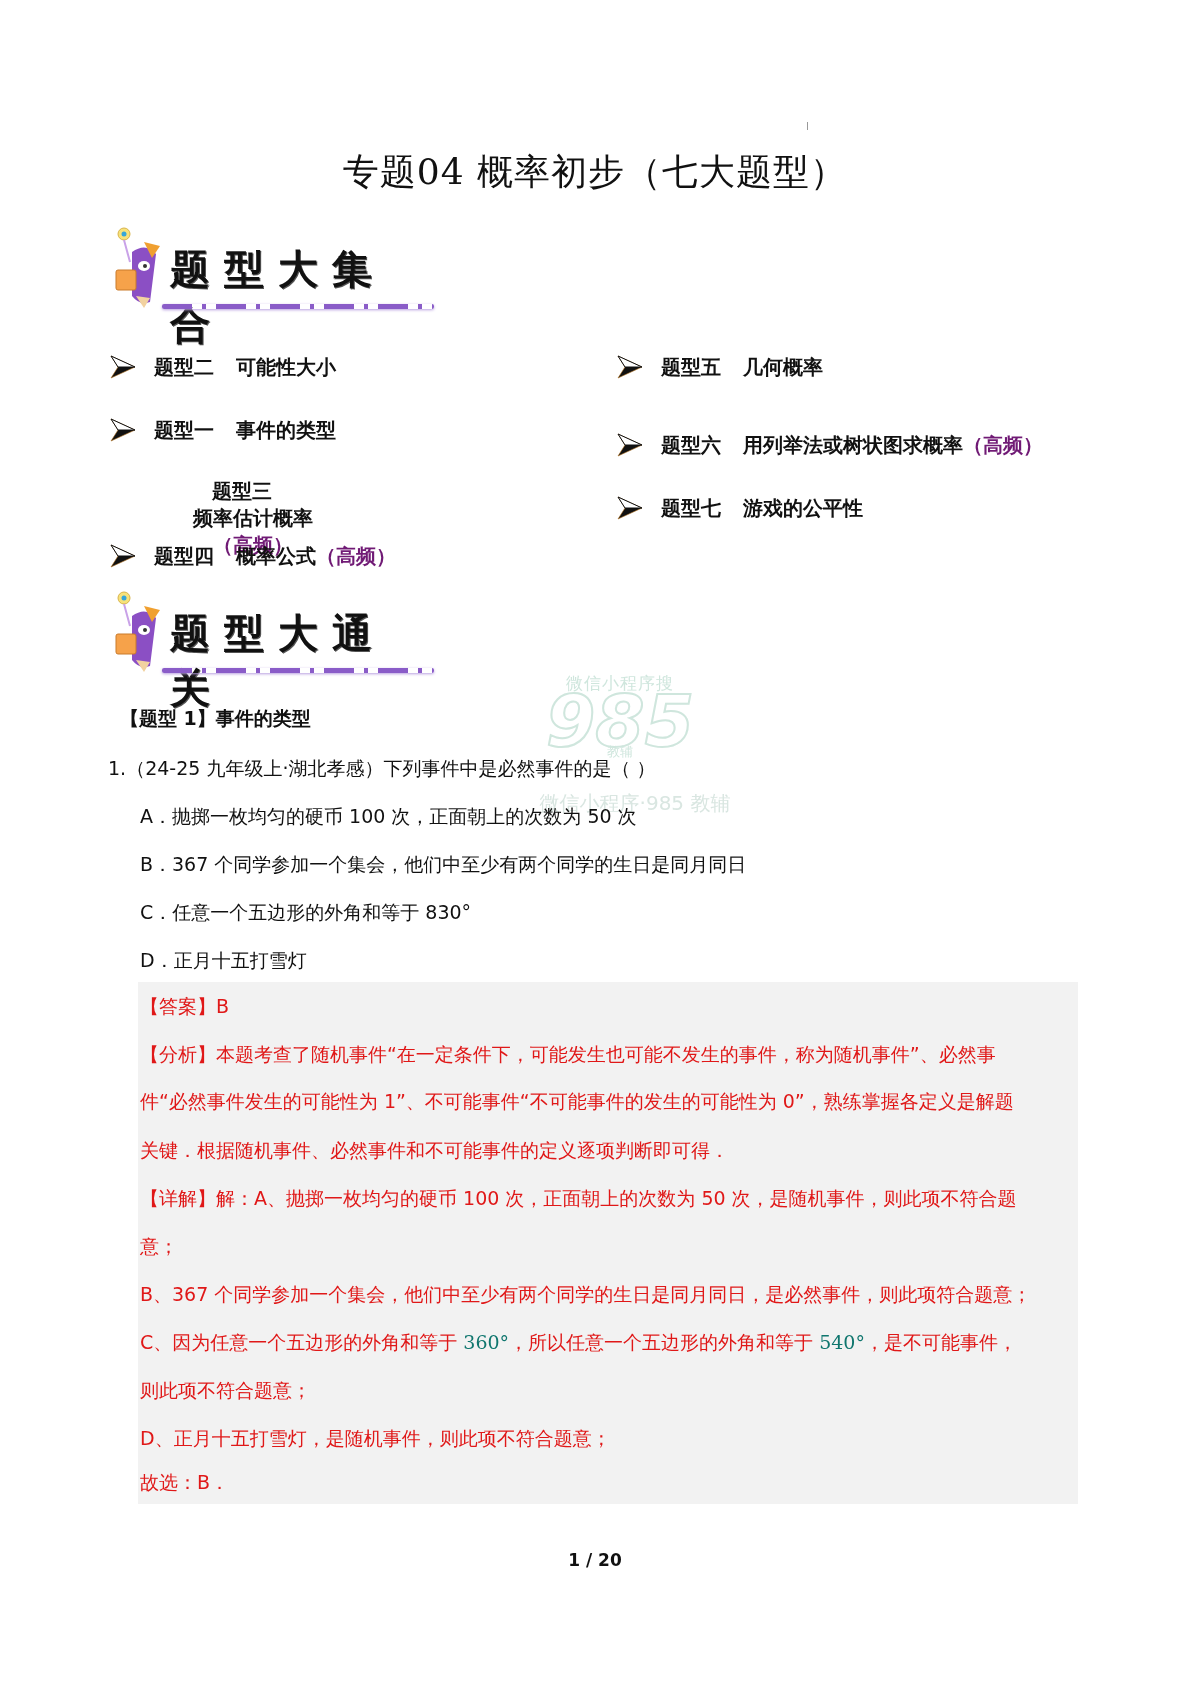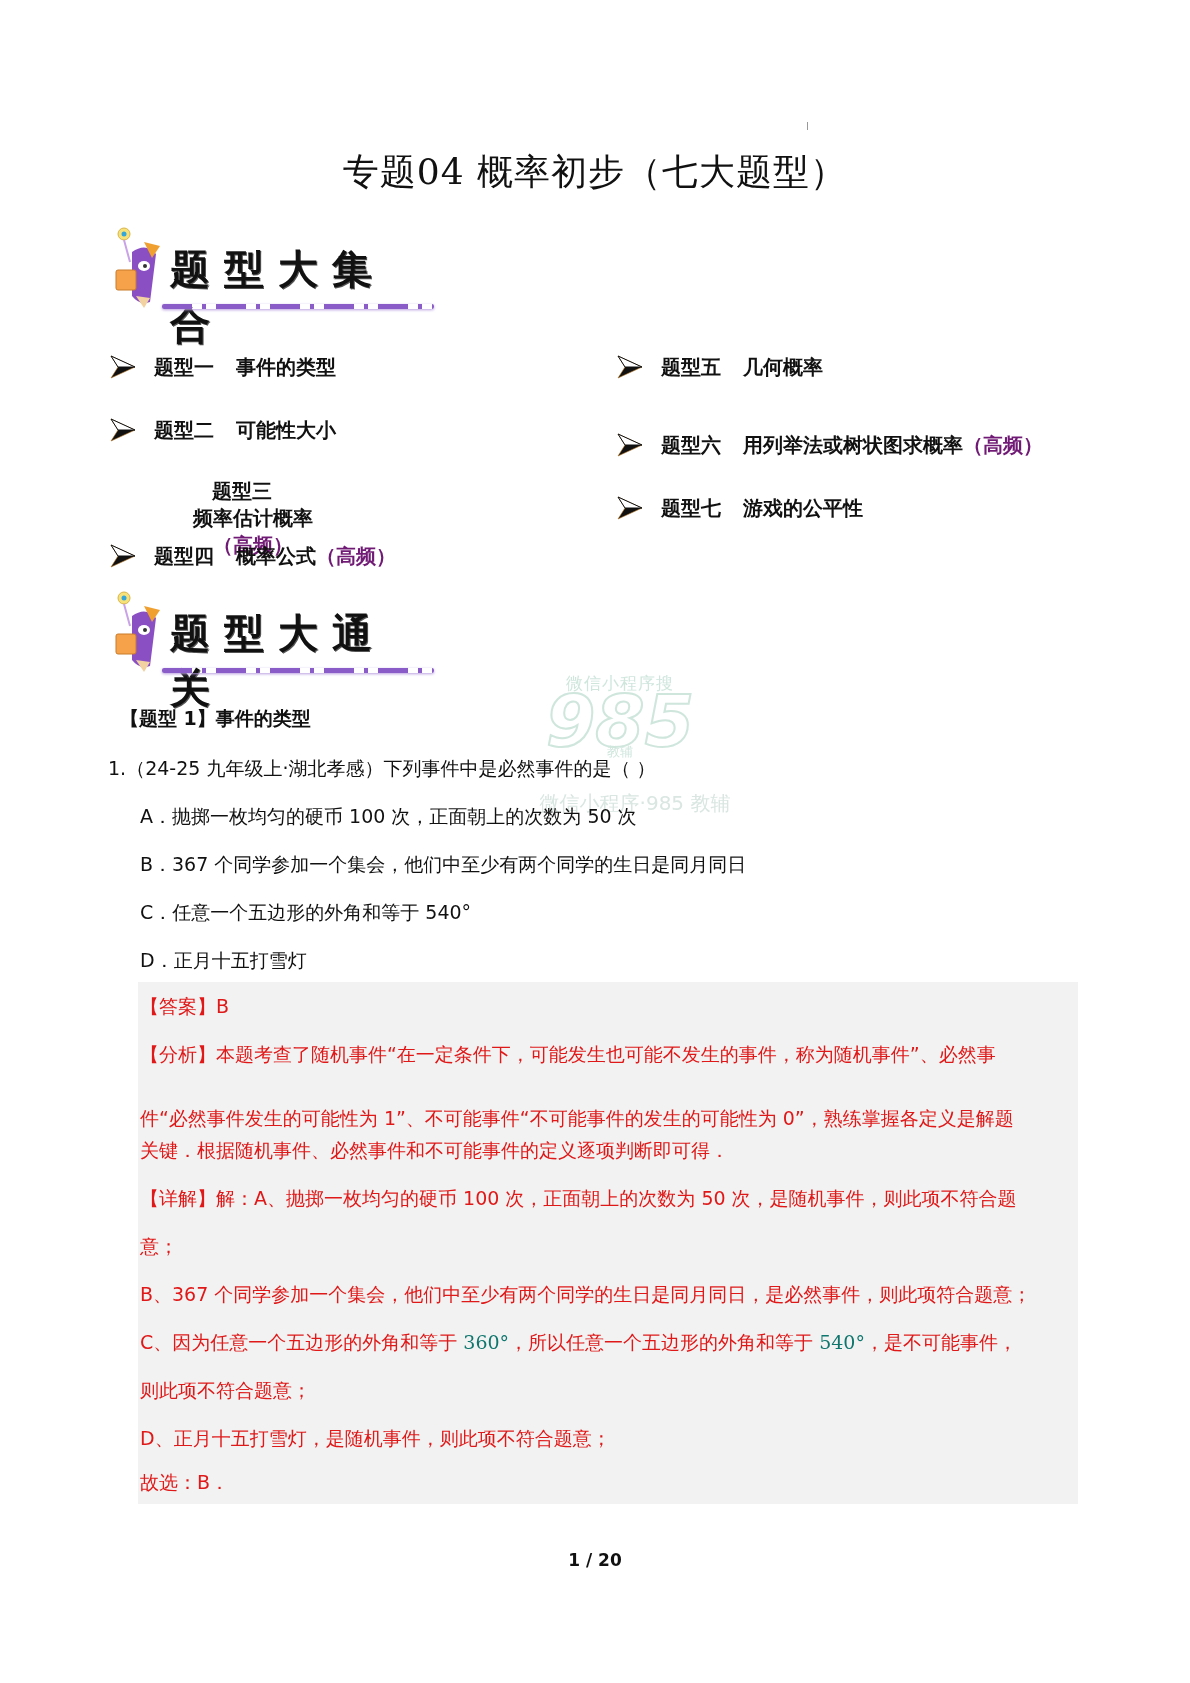--- a/index.html
+++ b/index.html
@@ -56,31 +56,31 @@
   <div class="banner-text">题型大集合</div>
   <div class="dash-line"></div>
 </div>
 
 <div class="abs" style="left:110px; top:352px;">
   <div class="toc-item" style="margin-bottom:33px;">
     <svg class="arrow" viewBox="0 0 26 26">
         <path d="M1 2 L25 13 L1 24 L8 13 Z" fill="#111" stroke="#b07020" stroke-width="0.6"></path>
         <path d="M1 2 L25 13 L8 13 Z" fill="#fff" stroke="#111" stroke-width="1"></path>
       </svg>
-    <span class="t-num">题型一</span>
-    <span>事件的类型</span>
+    <span class="t-num">题型二</span>
+    <span>可能性大小</span>
     <span class="red"></span>
   </div>
   <div class="toc-item" style="margin-bottom:33px;">
     <svg class="arrow" viewBox="0 0 26 26">
         <path d="M1 2 L25 13 L1 24 L8 13 Z" fill="#111" stroke="#b07020" stroke-width="0.6"></path>
         <path d="M1 2 L25 13 L8 13 Z" fill="#fff" stroke="#111" stroke-width="1"></path>
       </svg>
-    <span class="t-num">题型二</span>
-    <span>可能性大小</span>
+    <span class="t-num">题型一</span>
+    <span>事件的类型</span>
     <span class="red"></span>
   </div>
   <div class="toc-item" style="margin-bottom:33px;flex-direction:column;">
     <svg class="arrow" viewBox="0 0 26 26">
         <path d="M1 2 L25 13 L1 24 L8 13 Z" fill="#111" stroke="#b07020" stroke-width="0.6"></path>
         <path d="M1 2 L25 13 L8 13 Z" fill="#fff" stroke="#111" stroke-width="1"></path>
       </svg>
     <span class="t-num">题型三</span>
     <span>频率估计概率</span>
     <span class="red">（高频）</span>
@@ -147,27 +147,27 @@
   <div class="wm-num">985</div>
   <div class="wm-sub">教辅</div>
   <div class="wm-bottom">微信小程序·985 教辅</div>
 </div>
 
 <div class="abs section-head">【题型 1】事件的类型</div>
 
 <div class="abs q-line" style="top:756px;">1.（24-25 九年级上·湖北孝感）下列事件中是必然事件的是（    ）</div>
 <div class="abs opt" style="top:804px;">A．抛掷一枚均匀的硬币 100 次，正面朝上的次数为 50 次</div>
 <div class="abs opt" style="top:852px;">B．367 个同学参加一个集会，他们中至少有两个同学的生日是同月同日</div>
-<div class="abs opt" style="top:900px;">C．任意一个五边形的外角和等于 540°</div>
+<div class="abs opt" style="top:900px;">C．任意一个五边形的外角和等于 830°</div>
 <div class="abs opt" style="top:948px;">D．正月十五打雪灯</div>
 
 <div class="abs answer-box">
   <div class="ans-line" style="top:12px;">【答案】B</div>
   <div class="ans-line" style="top:60px;">【分析】本题考查了随机事件“在一定条件下，可能发生也可能不发生的事件，称为随机事件”、必然事</div>
-  <div class="ans-line" style="top:124px;">件“必然事件发生的可能性为 1”、不可能事件“不可能事件的发生的可能性为 0”，熟练掌握各定义是解题</div>
+  <div class="ans-line" style="top:107px;">件“必然事件发生的可能性为 1”、不可能事件“不可能事件的发生的可能性为 0”，熟练掌握各定义是解题</div>
   <div class="ans-line" style="top:156px;">关键．根据随机事件、必然事件和不可能事件的定义逐项判断即可得．</div>
   <div class="ans-line" style="top:204px;">【详解】解：A、抛掷一枚均匀的硬币 100 次，正面朝上的次数为 50 次，是随机事件，则此项不符合题</div>
   <div class="ans-line" style="top:252px;">意；</div>
   <div class="ans-line" style="top:300px;">B、367 个同学参加一个集会，他们中至少有两个同学的生日是同月同日，是必然事件，则此项符合题意；</div>
   <div class="ans-line" style="top:348px;">
     <span>C、因为任意一个五边形的外角和等于 </span><span class="black">360°</span><span>，所以任意一个五边形的外角和等于 </span><span class="black">540°</span><span>，是不可能事件，</span>
   </div>
   <div class="ans-line" style="top:396px;">则此项不符合题意；</div>
   <div class="ans-line" style="top:444px;">D、正月十五打雪灯，是随机事件，则此项不符合题意；</div>
   <div class="ans-line" style="top:488px;">故选：B．</div>

